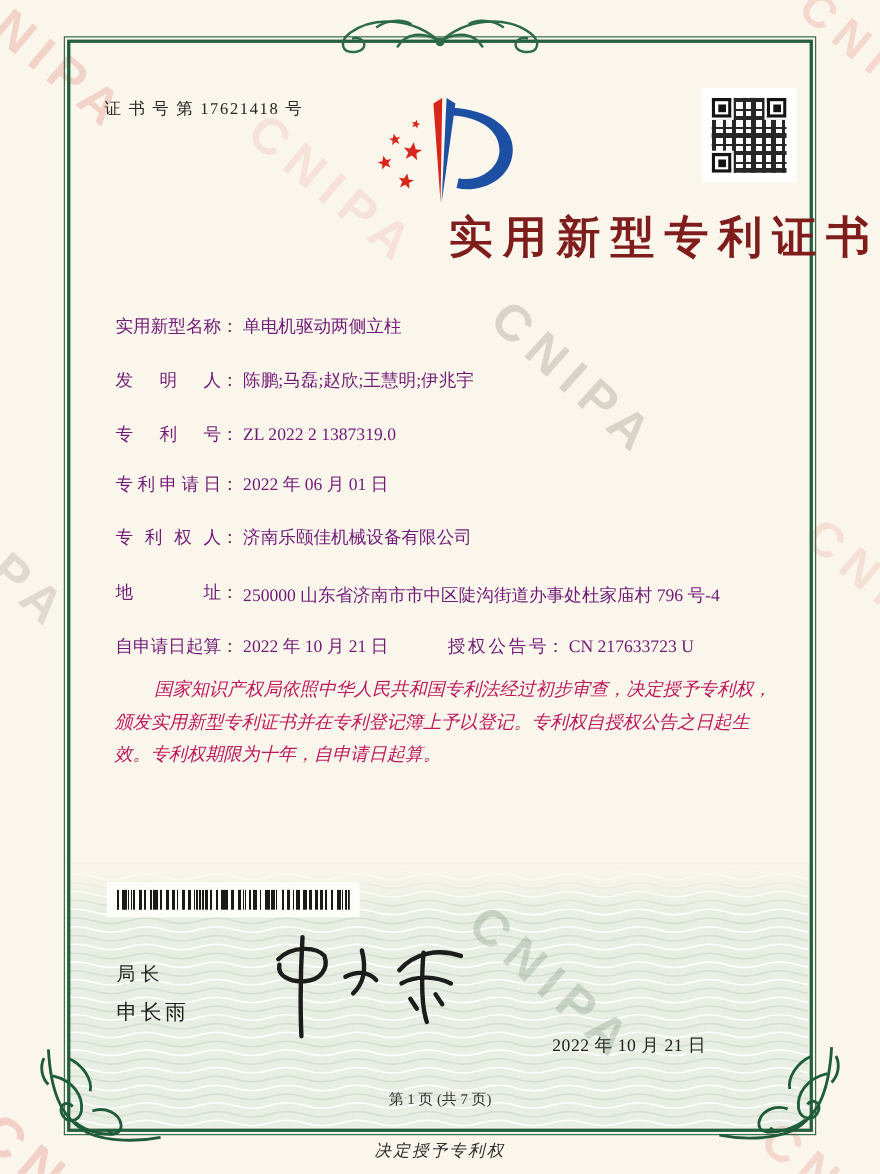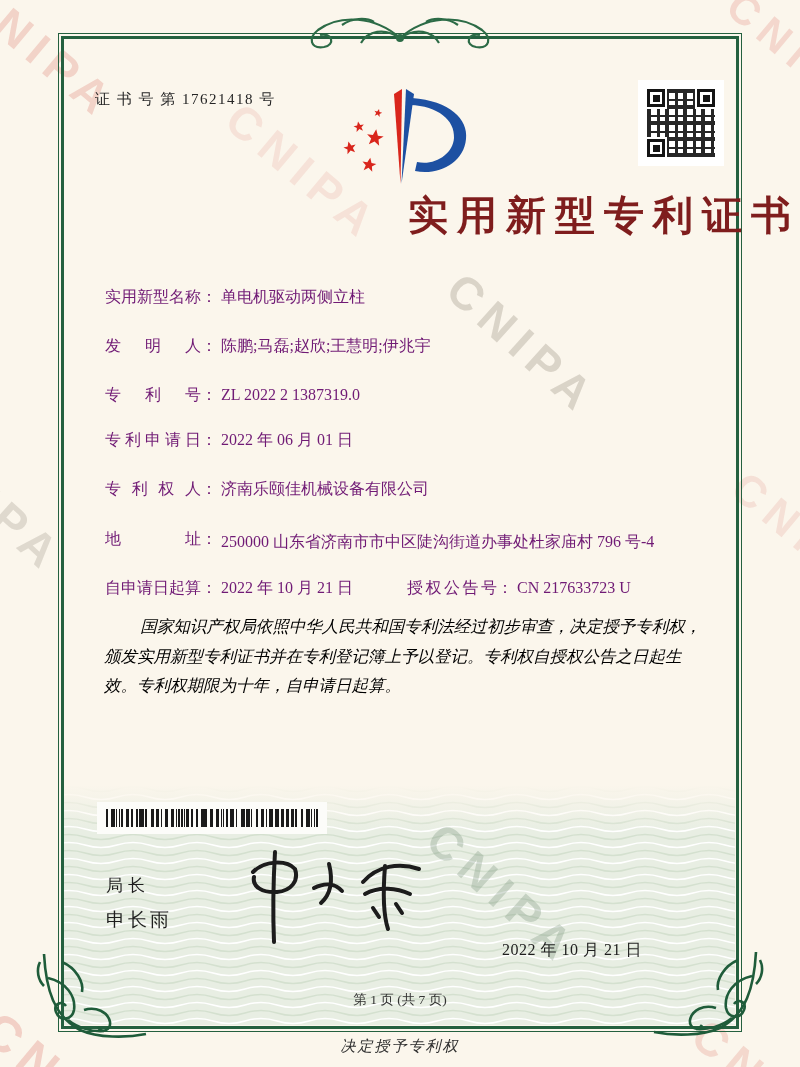--- a/index.html
+++ b/index.html
@@ -53,21 +53,21 @@
   .lbl{display:inline-block;width:96px;text-align:justify;text-align-last:justify;}
   .colon{margin-right:4px;}
   .r1{top:287px;} .r2{top:336px;} .r3{top:385px;} .r4{top:430px;}
   .r5{top:479px;} .r6{top:529px;} .r7{top:578px;}
   .val-wrap{display:inline-block;width:478px;line-height:25px;vertical-align:top;}
   .pair2{position:absolute;left:302px;top:0;white-space:nowrap;}
   .pair2 .lbl{width:90px;}
 
   
   .paras{position:absolute;left:104px;top:612px;width:598px;font-size:16.5px;line-height:29.5px;
-         font-style:italic;z-index:5;color:#000000;}
+         font-style:italic;z-index:5;color:#be185d;}
   .paras p{margin:0;text-indent:2.2em;}
 
   
   .barcode-wrap{position:absolute;left:97px;top:802px;width:230px;height:32px;background:#fcfcf9;z-index:5;}
   .barcode{position:absolute;left:9px;right:9px;top:7px;height:18px;background:
     repeating-linear-gradient(90deg,#1a1a1a 0 2px,rgba(0,0,0,0) 2px 5px,#1a1a1a 5px 8px,rgba(0,0,0,0) 8px 10px,#1a1a1a 10px 11px,rgba(0,0,0,0) 11px 15px),
     repeating-linear-gradient(90deg,#1a1a1a 0 1px,rgba(0,0,0,0) 1px 7px,#1a1a1a 7px 9px,rgba(0,0,0,0) 9px 13px);}
   .officer-title{position:absolute;left:106px;top:874px;font-size:17px;letter-spacing:5px;z-index:5;text-align:right;}
   .officer-name{position:absolute;left:106px;top:907px;font-size:19px;letter-spacing:3px;z-index:5;}
   .signature{position:absolute;left:235px;top:836px;width:195px;height:114px;z-index:6;}

